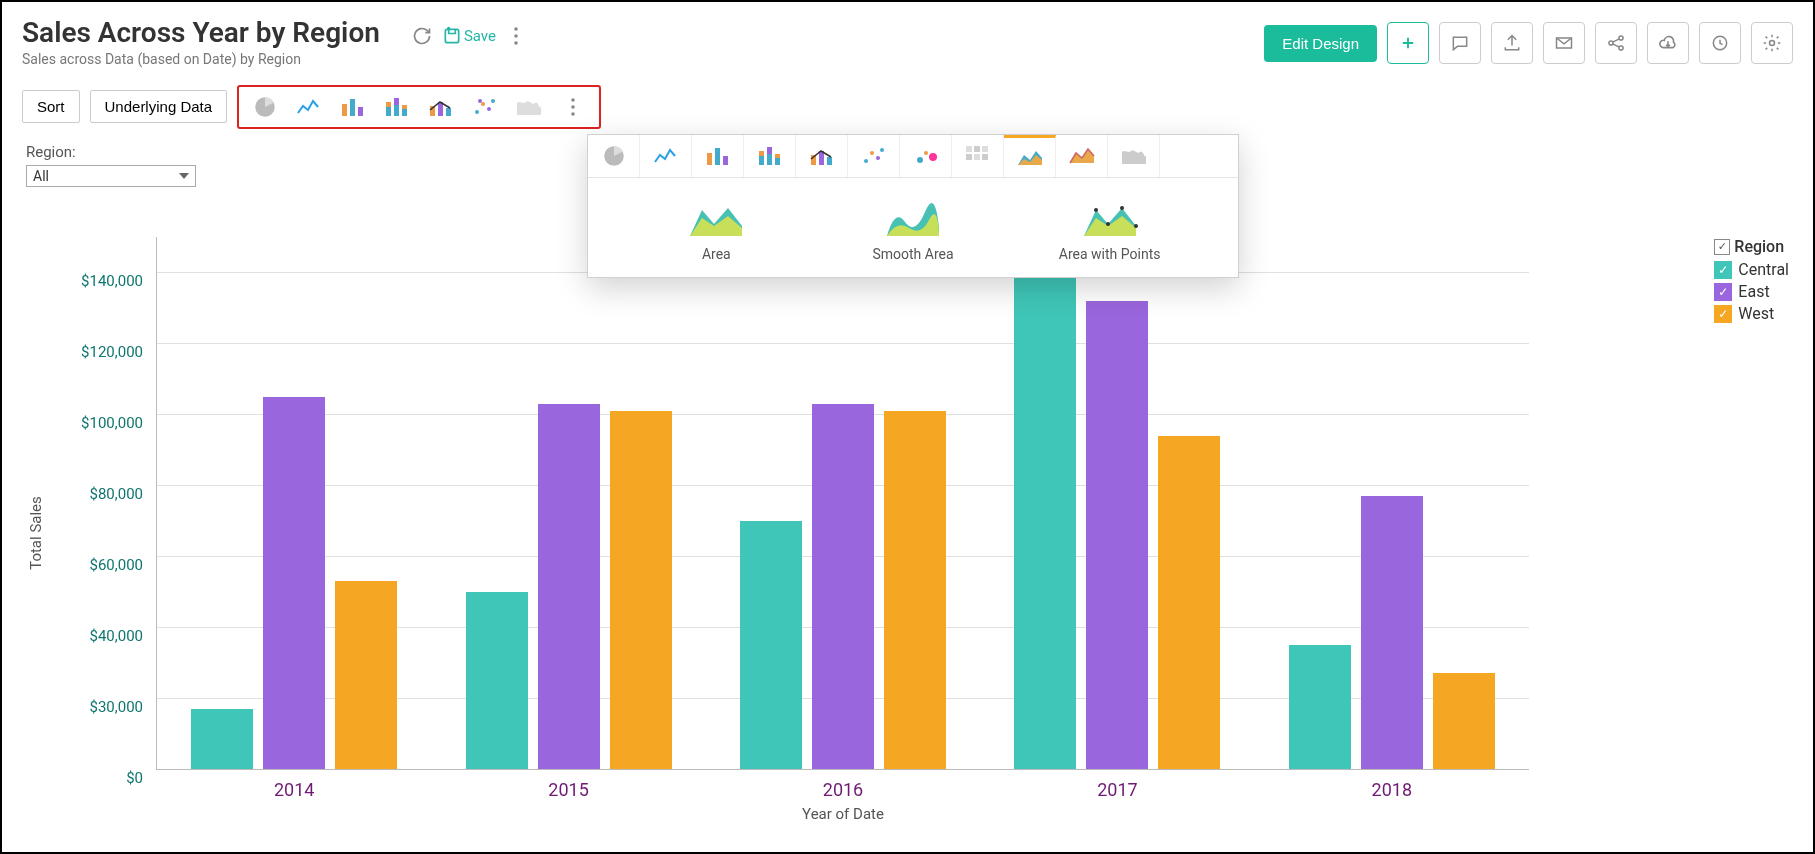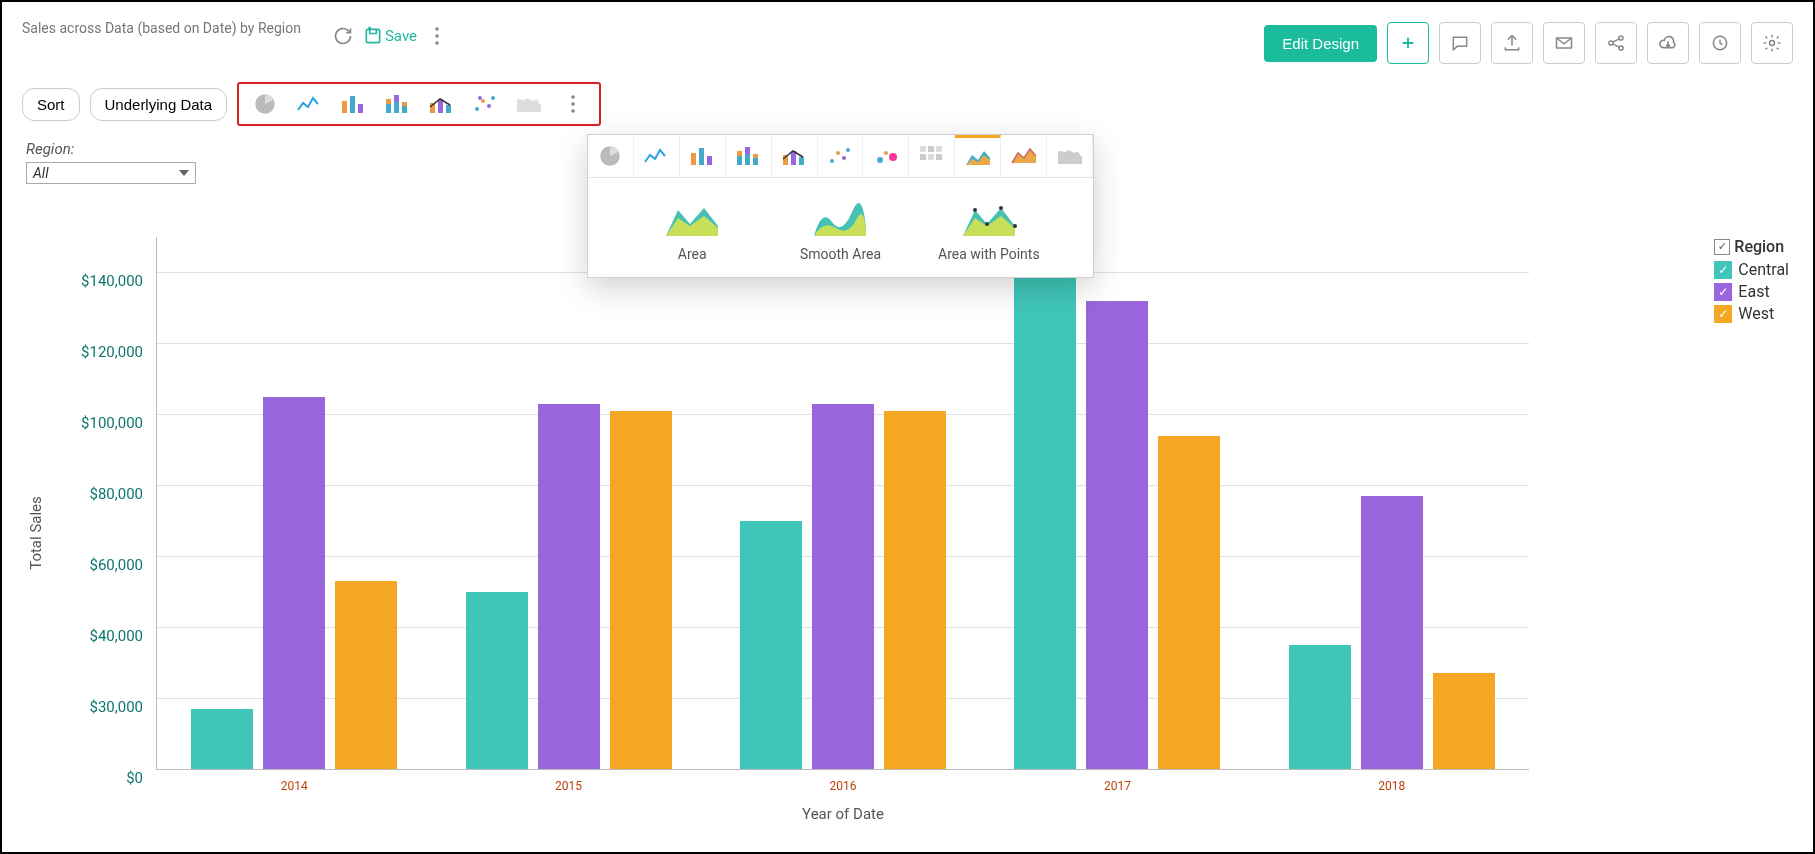--- a/index.html
+++ b/index.html
@@ -88,21 +88,21 @@
   
   .subheader {
     display: flex;
     align-items: center;
     padding: 18px 20px 0 20px;
     gap: 10px;
   }
   .pill-btn {
     border: 1px solid #ccc;
     background: #fff;
-    border-radius: 12px;
+    border-radius: 2px;
     padding: 7px 14px;
     font-size: 15px;
     cursor: pointer;
   }
   .chart-type-toolbar {
     display: flex;
     align-items: center;
     border: 2.5px solid #d22;
     border-radius: 3px;
     padding: 2px 4px;
@@ -112,21 +112,20 @@
     width: 44px;
     height: 36px;
     display: inline-flex;
     align-items: center;
     justify-content: center;
     cursor: pointer;
   }
   
   .filter-row {
     padding: 14px 24px 0 24px;
-    font-style: italic;
   }
   .filter-label { font-size: 15px; color: #555; }
   .filter-select {
     margin-top: 4px;
     width: 170px;
     height: 22px;
     border: 1px solid #aaa;
     padding: 0 6px;
     display: flex;
     align-items: center;
@@ -181,22 +180,22 @@
     bottom: -54px;
     transform: translateX(-50%);
     font-size: 15px;
     color: #555;
   }
   .xtick {
     position: absolute;
     top: 100%;
     transform: translateX(-50%);
     padding-top: 10px;
-    font-size: 12px;
-    color: #c2410c;
+    font-size: 18px;
+    color: #701a75;
   }
   .bar {
     position: absolute;
     bottom: 0;
   }
   .color-central { background: #3fc6b8; }
   .color-east    { background: #9966dd; }
   .color-west    { background: #f5a623; }
   
   .legend {
@@ -233,21 +232,21 @@
     align-items: center;
     justify-content: center;
     font-size: 11px;
     color: #555;
   }
   
   .popup {
     position: absolute;
     left: 585px;
     top: 132px;
-    width: 507px;
+    width: 652px;
     background: #fff;
     border: 1px solid #d0d0d0;
     box-shadow: 0 10px 30px rgba(0,0,0,0.18);
     padding: 0 0 14px 0;
     z-index: 50;
   }
   .popup-top {
     display: flex;
     border-bottom: 1px solid #e4e4e4;
   }
@@ -279,20 +278,21 @@
     color: #555;
     text-align: center;
     line-height: 1.2;
   }
 </style>
 </head>
 <body>
 
 <div class="header">
   <div class="title-block">
+    <div class="page-title">Sales Across Year by Region</div>
     <div class="page-subtitle">Sales across Data (based on Date) by Region</div>
   </div>
   <div class="title-actions">
     <span class="icon-btn">
       <svg width="20" height="20" viewBox="0 0 24 24" fill="none" stroke="#888" stroke-width="2">
           <path d="M21 12a9 9 0 1 1-3-6.7L21 8"></path>
           <path d="M21 3v5h-5"></path>
         </svg>
     </span>
     <span class="save-link">

